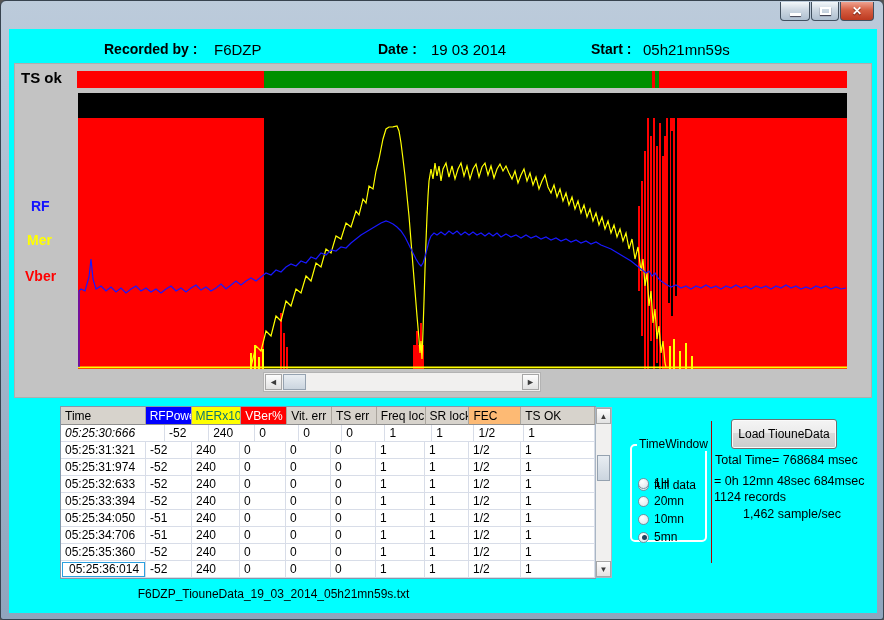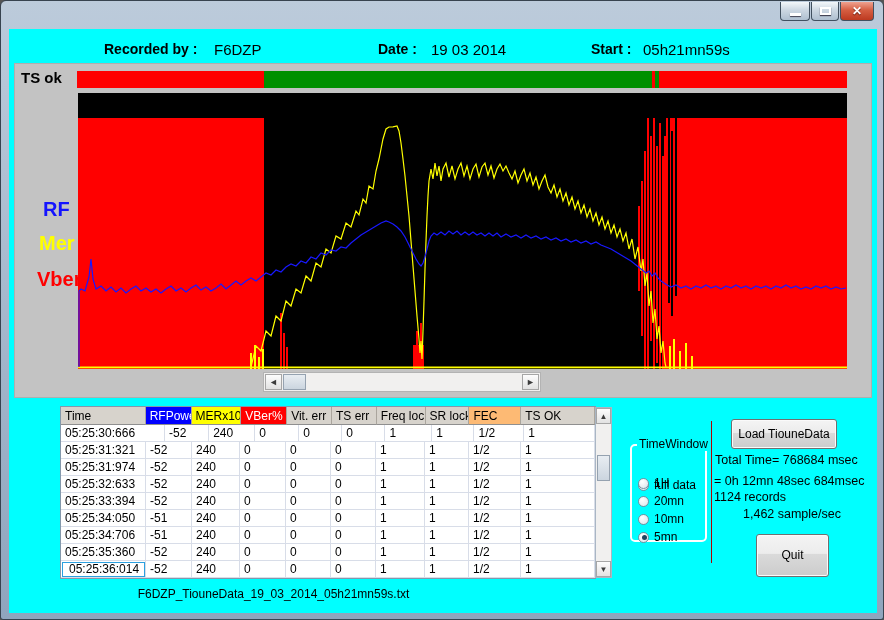--- a/index.html
+++ b/index.html
@@ -22,21 +22,21 @@
   .glyph-close{position:absolute;left:0;top:2px;width:100%;text-align:center;color:#fff;font-size:12px;font-weight:bold;text-shadow:0 1px 1px #60150a;}
   .client{position:absolute;left:8px;top:28px;width:868px;height:584px;background:#00ffff;}
   .hdr-label{position:absolute;top:40px;font-size:14px;font-weight:bold;color:#000;}
   .hdr-value{position:absolute;top:40px;font-size:15px;color:#000;}
   .chart-panel{position:absolute;left:13px;top:62px;width:858px;height:335px;background:#c3c3c3;
                border:1px solid #aeaeae;}
   .tsok-label{position:absolute;left:20px;top:68px;font-size:15px;font-weight:bold;color:#000;}
   .ts-bar{position:absolute;left:76px;top:70px;width:770px;height:17px;background:#ff0000;overflow:hidden;}
   .ts-seg{position:absolute;top:0;height:100%;}
   .chart-svg{position:absolute;left:77px;top:92px;}
-  .chart-label{position:absolute;font-size:20px;font-weight:bold;margin-left:12px;}
+  .chart-label{position:absolute;font-size:14px;font-weight:bold;}
   .hscroll{position:absolute;left:262px;top:371px;width:278px;height:20px;background:#f1f0ef;
            border:1px solid #b3b3b3;}
   .sb-arrow{position:absolute;top:1px;width:17px;height:16px;background:linear-gradient(#fdfdfd,#e2e2e2);
             border:1px solid #a6a6a6;color:#3c3c3c;font-size:9px;line-height:15px;text-align:center;}
   .sb-thumb{position:absolute;background:linear-gradient(#e8edf2,#cbd5df);border:1px solid #95a2b0;}
   .vscroll{position:absolute;left:594px;top:406px;width:17px;height:171px;background:#f1f0ef;border:1px solid #a9b6c4;}
   .vsb-arrow{position:absolute;left:0px;width:15px;height:16px;background:linear-gradient(#fdfdfd,#e2e2e2);
              border:1px solid #a6a6a6;color:#3c3c3c;font-size:8px;line-height:15px;text-align:center;}
   .grid{position:absolute;left:59px;top:405px;width:536px;height:173px;background:#fff;border:1px solid #8398ab;}
   .grid-row{display:flex;height:17px;}
@@ -141,31 +141,31 @@
   <div class="hscroll">
     <div class="sb-arrow" style="left:1px;">◄</div>
     <div class="sb-thumb" style="left:19px;top:1px;width:23px;height:16px;"></div>
     <div class="sb-arrow" style="right:1px;">►</div>
   </div>
 
   <div class="grid" id="grid">
       <div class="grid-header">
         <div class="hcell" style="width: 85px; background: rgb(215, 211, 204); color: rgb(0, 0, 0);">Time</div>
         <div class="hcell" style="width: 46px; background: rgb(0, 0, 255); color: rgb(255, 255, 255);">RFPower</div>
-        <div class="hcell" style="width: 50px; background: rgb(255, 255, 0); color: #000000;">MERx10</div>
+        <div class="hcell" style="width: 50px; background: rgb(255, 255, 0); color: #0f766e;">MERx10</div>
         <div class="hcell" style="width: 46px; background: rgb(255, 0, 0); color: rgb(255, 255, 255);">VBer%</div>
         <div class="hcell" style="width: 45px; background: rgb(215, 211, 204); color: rgb(0, 0, 0);">Vit. err</div>
         <div class="hcell" style="width: 45px; background: rgb(215, 211, 204); color: rgb(0, 0, 0);">TS err</div>
         <div class="hcell" style="width: 49px; background: rgb(215, 211, 204); color: rgb(0, 0, 0);">Freq lock</div>
         <div class="hcell" style="width: 44px; background: rgb(215, 211, 204); color: rgb(0, 0, 0);">SR lock</div>
         <div class="hcell" style="width: 52px; background: #fdba74; color: rgb(0, 0, 0);">FEC</div>
         <div class="hcell" style="width: 74px; background: rgb(215, 211, 204); color: rgb(0, 0, 0);">TS OK</div>
       </div>
       <div class="grid-row">
-        <div class="cell" style="width: 109px;">05:25:30:666</div>
+        <div class="cell" style="width: 109px; font-style: italic;">05:25:30:666</div>
         <div class="cell" style="width: 46px;">-52</div>
         <div class="cell" style="width: 48px;">240</div>
         <div class="cell" style="width: 46px;">0</div>
         <div class="cell" style="width: 45px;">0</div>
         <div class="cell" style="width: 45px;">0</div>
         <div class="cell" style="width: 49px;">1</div>
         <div class="cell" style="width: 44px;">1</div>
         <div class="cell" style="width: 52px;">1/2</div>
         <div class="cell" style="width: 74px;">1</div>
       </div>
@@ -298,16 +298,15 @@
         <span class="radio-label">5mn</span>
       </div>
     </div>
 
   <div class="red-divider"></div>
   <div class="pushbtn" style="left:730px;top:418px;width:106px;height:30px;line-height:28px;">Load TiouneData</div>
   <div class="stat-line" style="left:714px;top:452px;">Total Time= 768684 msec</div>
   <div class="stat-line" style="left:713px;top:473px;">= 0h 12mn 48sec 684msec</div>
   <div class="stat-line" style="left:713px;top:489px;">1124 records</div>
   <div class="stat-line" style="left:742px;top:506px;">1,462 sample/sec</div>
-  <div class="pushbtn" style="left:755px;top:533px;width:73px;height:43px;line-height:41px;">Quit</div>
 
   <div class="footer-file">F6DZP_TiouneData_19_03_2014_05h21mn59s.txt</div>
 </div>
 
 </body></html>

